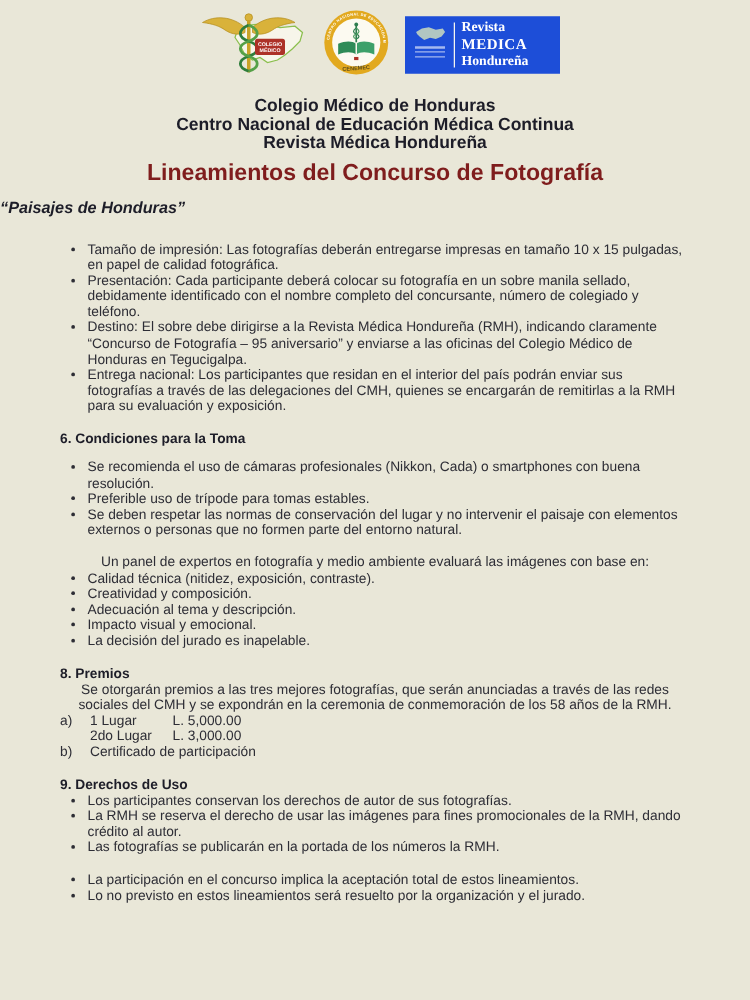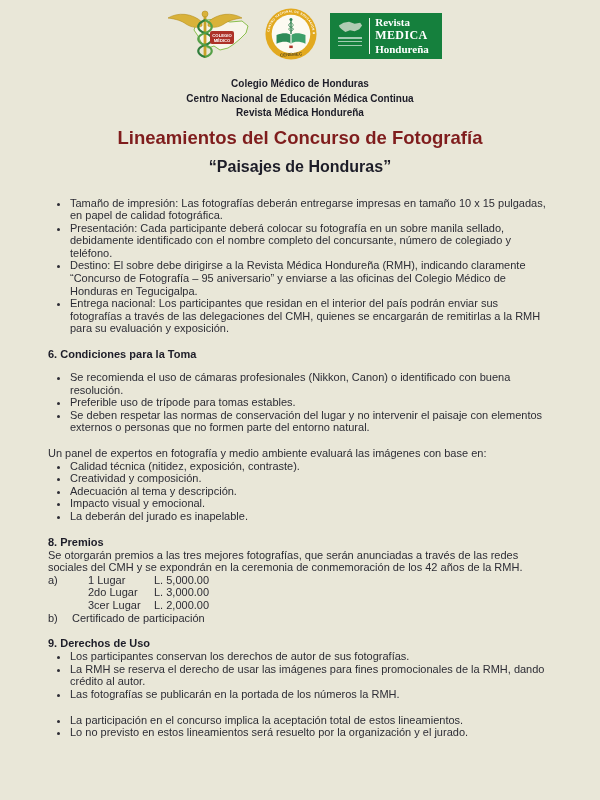--- a/index.html
+++ b/index.html
@@ -7,48 +7,48 @@
     width:600px;height:800px;
     background:#e9e7d8;
     font-family:"Liberation Sans",sans-serif;
     color:#2d2d35;
     overflow:hidden;
   }
   .page{position:relative;width:600px;height:800px;}
 
   
   .logos{display:flex;justify-content:center;align-items:center;gap:12px;padding-top:8px;height:56px;}
-  .logo-revista{width:112px;height:46px;background:#15803d;display:flex;align-items:stretch;box-sizing:border-box;padding:3px 4px;}
+  .logo-revista{width:124px;height:46px;background:#1d4ed8;display:flex;align-items:stretch;box-sizing:border-box;padding:3px 4px;}
   .rev-left{width:32px;display:flex;flex-direction:column;align-items:center;justify-content:flex-start;padding-top:3px;}
   .rev-lines{margin-top:3px;}
   .rev-lines div{width:24px;height:1.6px;background:rgba(255,255,255,.6);margin-bottom:2.2px;}
   .rev-divider{width:1.2px;background:#f5f5ef;margin:2px 5px 2px 3px;}
   .rev-text{display:flex;flex-direction:column;justify-content:center;color:#fff;font-family:"Liberation Serif",serif;font-weight:bold;}
   .rev-l1{font-size:11px;line-height:11.5px;}
   .rev-l2{font-size:12px;line-height:15.5px;letter-spacing:.4px;}
   .rev-l3{font-size:11px;line-height:11.5px;}
 
   
-  .org{ text-align:center;font-weight:bold;font-size:10px;line-height:14.5px;margin-top:13px;color:#1d1d28;}
+  .org{ text-align:center;font-weight:bold;font-size:14px;line-height:14.5px;margin-top:13px;color:#1d1d28;}
   .title{text-align:center;font-weight:bold;font-size:18.5px;line-height:20px;margin:7px 0 0;color:#7f1d1d;}
-  .subtitle{text-align:center;font-weight:bold;font-size:16px;margin-top:10px;color:#1d1d28;}
+  .subtitle{font-weight:bold;font-size:13px;margin-top:10px;color:#1d1d28;font-style:italic;}
 
   
   .content{padding:0 48px;margin-top:21px;font-size:11px;line-height:12.6px;}
   section{margin-top:13px;}
   section:first-child{margin-top:0;}
   h2{font-size:11px;line-height:13px;margin:0;color:#1d1d28;}
-  p{margin:0;}
+  p{margin:0;text-align:center;}
   ul{margin:0;padding-left:22px;list-style:disc;}
   li{margin:0;padding:0;}
   .gap-ul{margin-top:10px;}
   .prizes-label{margin-top:12px;}
   .prize-row{display:flex;}
   .prize-marker{width:24px;flex:0 0 24px;}
-  .prize-place{width:66px;flex:0 0 66px;margin-left:16px;}
+  .prize-place{width:66px;flex:0 0 66px;}
 </style>
 </head>
 <body>
 
 <div class="page">
 
   <header class="logos">
 
     <div>
       <svg viewBox="0 0 94 56" width="94" height="56">
@@ -122,55 +122,50 @@
         <li>Tamaño de impresión: Las fotografías deberán entregarse impresas en tamaño 10 x 15 pulgadas, en papel de calidad fotográfica.</li>
         <li>Presentación: Cada participante deberá colocar su fotografía en un sobre manila sellado, debidamente identificado con el nombre completo del concursante, número de colegiado y teléfono.</li>
         <li>Destino: El sobre debe dirigirse a la Revista Médica Hondureña (RMH), indicando claramente “Concurso de Fotografía – 95 aniversario” y enviarse a las oficinas del Colegio Médico de Honduras en Tegucigalpa.</li>
         <li>Entrega nacional: Los participantes que residan en el interior del país podrán enviar sus fotografías a través de las delegaciones del CMH, quienes se encargarán de remitirlas a la RMH para su evaluación y exposición.</li>
       </ul>
     </section>
 
     <section>
       <h2>6. Condiciones para la Toma</h2>
       <ul class="gap-ul">
-        <li>Se recomienda el uso de cámaras profesionales (Nikkon, Canon) o identificado con buena resolución.</li>
+        <li>Se recomienda el uso de cámaras profesionales (Nikkon, Cada) o smartphones con buena resolución.</li>
         <li>Preferible uso de trípode para tomas estables.</li>
         <li>Se deben respetar las normas de conservación del lugar y no intervenir el paisaje con elementos externos o personas que no formen parte del entorno natural.</li>
       </ul>
     </section>
 
     <section>
       <p>Un panel de expertos en fotografía y medio ambiente evaluará las imágenes con base en:</p>
       <ul>
         <li>Calidad técnica (nitidez, exposición, contraste).</li>
         <li>Creatividad y composición.</li>
         <li>Adecuación al tema y descripción.</li>
         <li>Impacto visual y emocional.</li>
-        <li>La deberán del jurado es inapelable.</li>
+        <li>La decisión del jurado es inapelable.</li>
       </ul>
     </section>
 
     <section>
       <h2>8. Premios</h2>
-      <p>Se otorgarán premios a las tres mejores fotografías, que serán anunciadas a través de las redes sociales del CMH y se expondrán en la ceremonia de conmemoración de los 42 años de la RMH.</p>
+      <p>Se otorgarán premios a las tres mejores fotografías, que serán anunciadas a través de las redes sociales del CMH y se expondrán en la ceremonia de conmemoración de los 58 años de la RMH.</p>
       <div>
         <div class="prize-row">
           <span class="prize-marker">a)</span>
           <span class="prize-place">1 Lugar</span>
           <span>L. 5,000.00</span>
         </div>
         <div class="prize-row">
           <span class="prize-marker"></span>
           <span class="prize-place">2do Lugar</span>
           <span>L. 3,000.00</span>
-        </div>
-        <div class="prize-row">
-          <span class="prize-marker"></span>
-          <span class="prize-place">3cer Lugar</span>
-          <span>L. 2,000.00</span>
         </div>
         <div class="prize-row">
           <span class="prize-marker">b)</span>
           <span>Certificado de participación</span>
         </div>
       </div>
     </section>
 
     <section>
       <h2>9. Derechos de Uso</h2>

